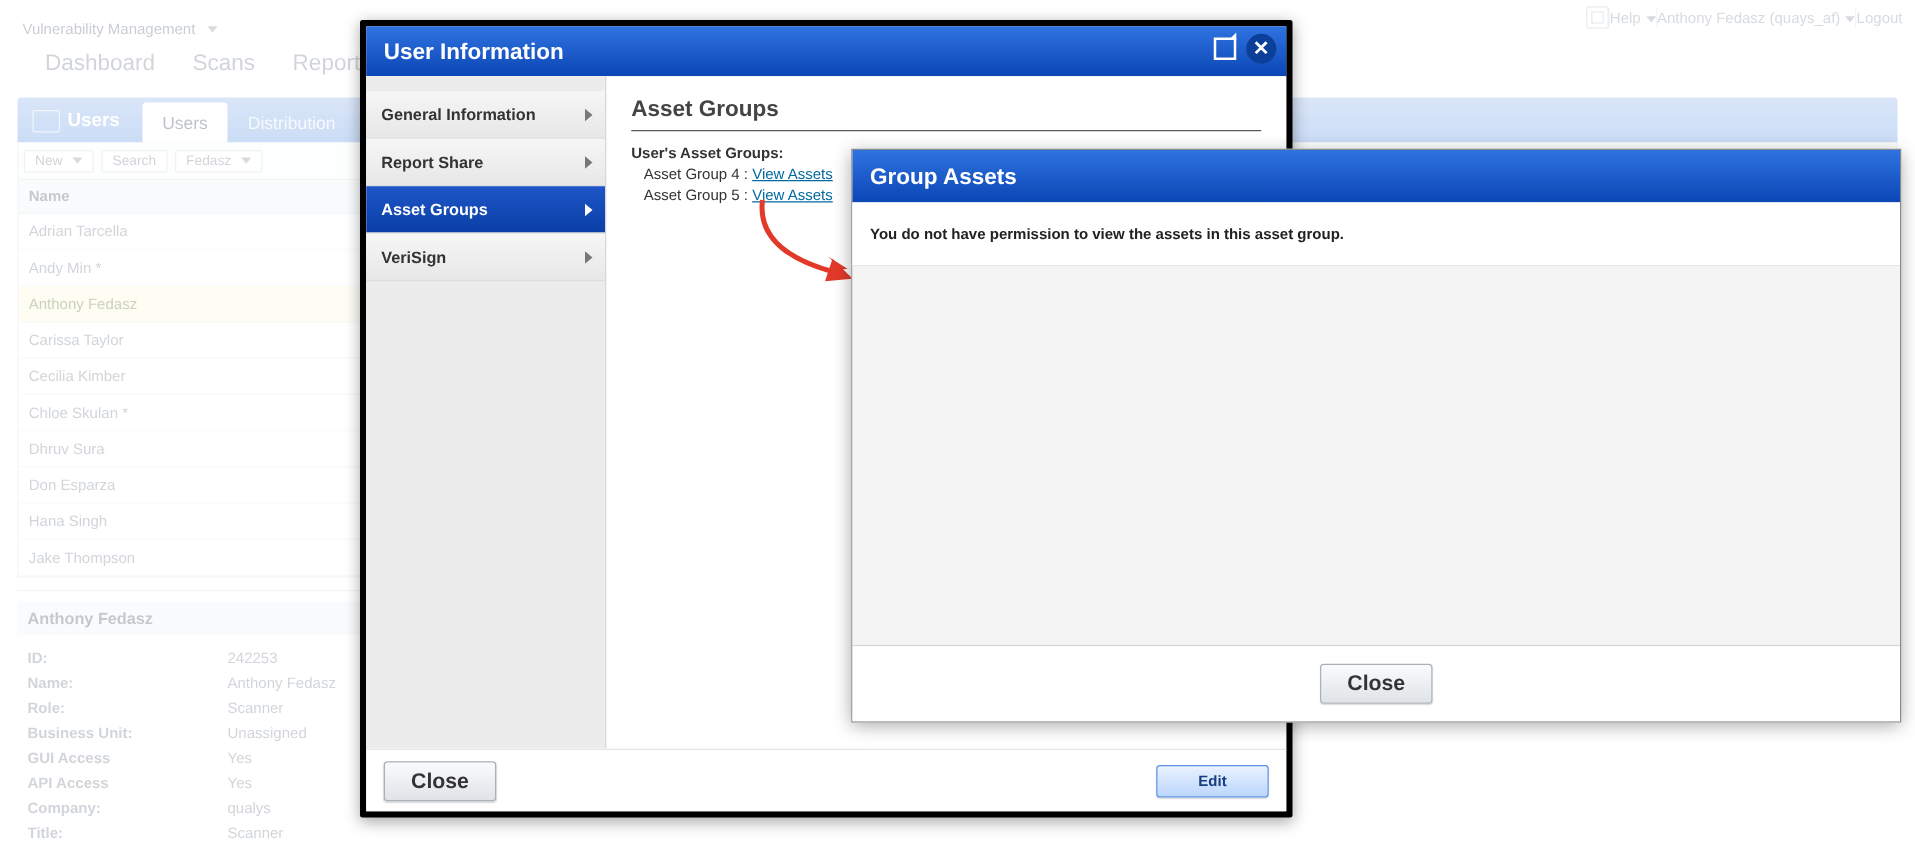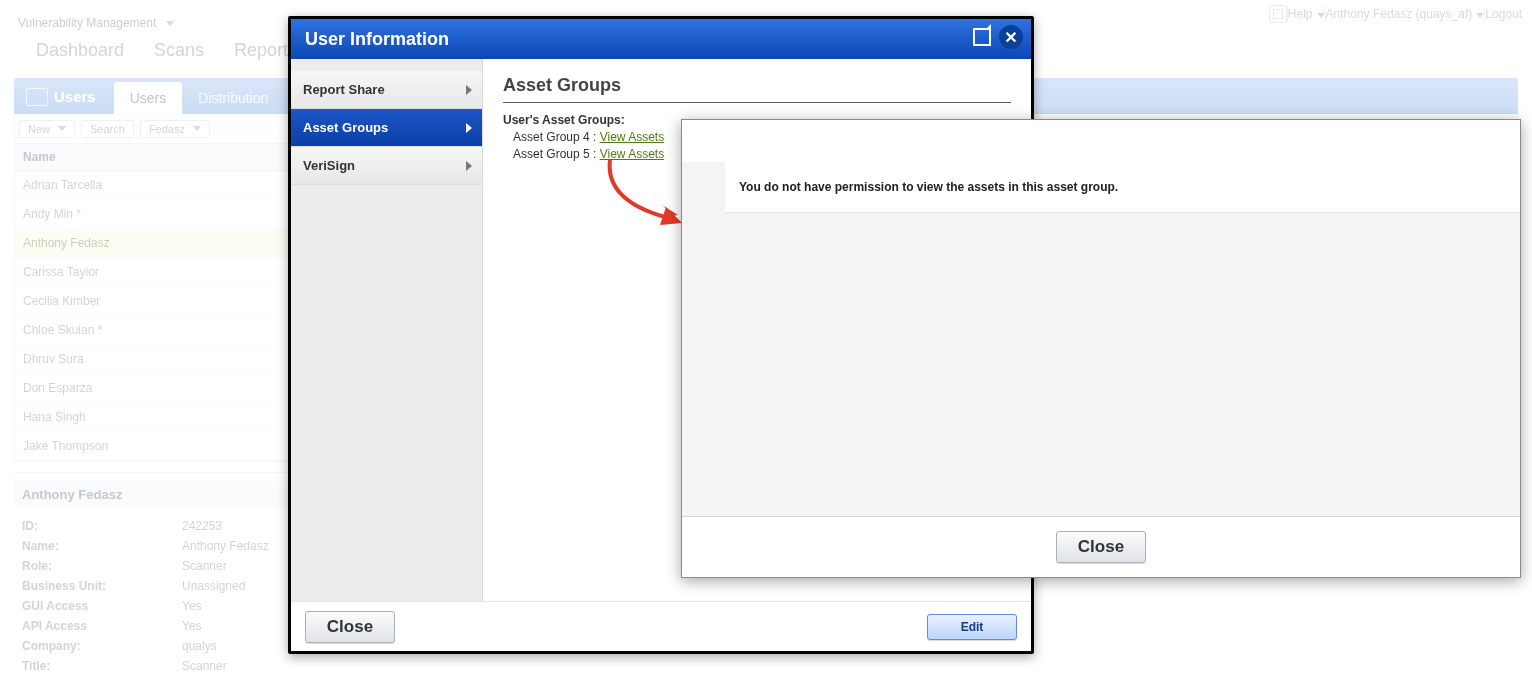--- a/index.html
+++ b/index.html
@@ -43,21 +43,21 @@
 .user-table .row.sel { background: #fbf9e4; color: #7f8a58;}
 .detail-panel { margin-top: 10px; border-top: 1px solid #e3e7eb; padding-top: 8px;}
 .detail-panel .dp-header { background: #f3f5f8; font-size: 13px; color: #6c7884; font-weight: bold; padding: 6px 8px; margin-bottom: 8px;}
 .detail-panel .kv { display: flex; font-size: 12px; color: #8c97a2; padding: 3px 8px;}
 .detail-panel .kv .k { width: 160px; font-weight: bold; }
 .detail-panel .kv .v {}
 
 
 .dialog1 {
   position: absolute; left: 288px; top: 16px; width: 746px; height: 638px;
-  border: 3px solid #000000; border-radius: 2px; background: #fff; z-index: 10;
+  border: 5px solid #000000; border-radius: 2px; background: #fff; z-index: 10;
   box-shadow: 0 3px 12px rgba(0,0,0,0.35);
 }
 .dlg-title {
   height: 40px; background: linear-gradient(#2f73e0,#0b46b5); color: #fff; font-size: 18px; font-weight: bold;
   display: flex; align-items: center; padding: 0 14px; position: relative;
 }
 .dlg-tools { position: absolute; right: 8px; top: 6px; display: flex; align-items: center; gap: 8px;}
 .dlg-tool-popout { width: 18px; height: 18px; border: 2px solid #fff; position: relative; }
 .dlg-tool-popout::after { content: ""; position: absolute; right: -2px; top: -6px; width: 0; height: 0; border-left: 6px solid transparent; border-bottom: 6px solid #fff;}
 .dlg-tool-close { width: 24px; height: 24px; border-radius: 50%; background: #0b3f9a; color: #fff; display: flex; align-items: center; justify-content: center; font-weight: bold; font-size: 16px;}
@@ -65,35 +65,35 @@
 .side-nav { width: 192px; background: #ececec; border-right: 1px solid #d9d9d9; padding-top: 12px;}
 .side-item { position: relative; font-size: 13px; color: #333; font-weight: bold; padding: 11px 12px; border-bottom: 1px solid #dcdcdc; background: linear-gradient(#f6f6f6,#e7e7e7); cursor: pointer;}
 .side-item .chev { position: absolute; right: 10px; top: 50%; transform: translateY(-50%); width: 0; height: 0; border-top: 5px solid transparent; border-bottom: 5px solid transparent; border-left: 6px solid #777;}
 .side-item.active { background: linear-gradient(#1e56c8,#0a3fa6); color: #fff; }
 .side-item.active .chev { border-left-color: #fff; }
 .content-pane { flex: 1; padding: 16px 20px; }
 .content-pane h2 { font-size: 18px; color: #444; margin-bottom: 6px;}
 .content-pane hr { border: none; border-top: 1px solid #5a5a5a; margin-bottom: 10px;}
 .content-pane .sub-h { font-size: 12px; font-weight: bold; color: #333; margin-bottom: 2px;}
 .asset-line { font-size: 12px; color: #333; padding-left: 10px; line-height: 17px;}
-.asset-line a { color: #4d7c0f; text-decoration: underline;}
+.asset-line a { color: #0369a1; text-decoration: underline;}
 .dialog1-footer { position: absolute; left: 0; right: 0; bottom: 0; height: 50px; background: #fff; border-top: 1px solid #e6e6e6; display: flex; align-items: center; justify-content: space-between; padding: 0 14px;}
 .btn-grey { min-width: 90px; padding: 5px 18px; font-size: 17px; border-radius: 3px; border: 1px solid #a9b0b8; background: linear-gradient(#fafbfc,#dfe3e7); color: #333; font-weight: bold; cursor: pointer; box-shadow: 0 1px 1px rgba(0,0,0,0.15);}
 .btn-blue { min-width: 90px; padding: 5px 22px; font-size: 12px; border-radius: 3px; border: 1px solid #5a8ee6; background: linear-gradient(#e9f2ff,#bcd6fb); color: #163d80; font-weight: bold; cursor: pointer; box-shadow: 0 1px 1px rgba(0,0,0,0.15);}
 
 
 .ann-arrow { position: absolute; left: 600px; top: 155px; width: 90px; height: 80px; z-index: 15; pointer-events: none;}
 
 
 .dialog2 {
   position: absolute; left: 681px; top: 119px; width: 840px; height: 459px;
   background: #fff; border: 1px solid #858a90; z-index: 20; box-shadow: 0 3px 14px rgba(0,0,0,0.35);
 }
 .dialog2 .dlg-title2 { height: 42px; background: linear-gradient(#2f73e0,#0b46b5); color: #fff; font-size: 18px; font-weight: bold; display: flex; align-items: center; padding: 0 14px;}
-.dialog2 .body2 { position: absolute; top: 42px; bottom: 60px; left: 0; right: 0; background: #f4f4f4; border-bottom: 1px solid #d4d4d4; padding-left: 43px;}
+.dialog2 .body2 { position: absolute; top: 42px; bottom: 60px; left: 0; right: 0; background: #f4f4f4; border-bottom: 1px solid #d4d4d4;}
 .dialog2 .body2 .msg { padding: 18px 14px; font-size: 12px; font-weight: bold; color: #222; background: #fff; border-bottom: 1px solid #e6e6e6;}
 .dialog2 .footer2 { position: absolute; left: 0; right: 0; bottom: 0; height: 60px; display: flex; align-items: center; justify-content: center; background: #fff;}
 </style>
 </head>
 <body>
 
 <div class="topbar">
   <div class="app-select">
     <span>Vulnerability Management</span>
     <span class="chev-down"></span>
@@ -194,20 +194,21 @@
 <div class="dialog1">
   <div class="dlg-title">
     <span>User Information</span>
     <div class="dlg-tools">
       <span class="dlg-tool-popout"></span>
       <span class="dlg-tool-close">✕</span>
     </div>
   </div>
   <div class="dialog1-body">
     <div class="side-nav" id="side-nav">
+        <div class="side-item">General Information<span class="chev"></span></div>
         <div class="side-item">Report Share<span class="chev"></span></div>
         <div class="side-item active">Asset Groups<span class="chev"></span></div>
         <div class="side-item">VeriSign<span class="chev"></span></div>
       </div>
     <div class="content-pane">
       <h2>Asset Groups</h2>
       <hr>
       <div class="sub-h">User's Asset Groups:</div>
       <div id="asset-lines">
           <div class="asset-line"><span>Asset Group 4 : </span><a href="#">View Assets</a></div>
@@ -221,19 +222,22 @@
   </div>
 </div>
 
 <svg class="ann-arrow" viewBox="0 0 90 80">
   <path d="M10,5 Q5,45 65,62" stroke="#e23a2a" stroke-width="4" fill="none"></path>
   <polygon points="65,62 82,68 62,50 78,60" fill="#e23a2a"></polygon>
   <polygon points="82,68 60,70 66,52" fill="#e23a2a"></polygon>
 </svg>
 
 <div class="dialog2">
+  <div class="dlg-title2">
+    <span>Group Assets</span>
+  </div>
   <div class="body2">
     <div class="msg">You do not have permission to view the assets in this asset group.</div>
   </div>
   <div class="footer2">
     <button class="btn-grey">Close</button>
   </div>
 </div>
 
 </body></html>

